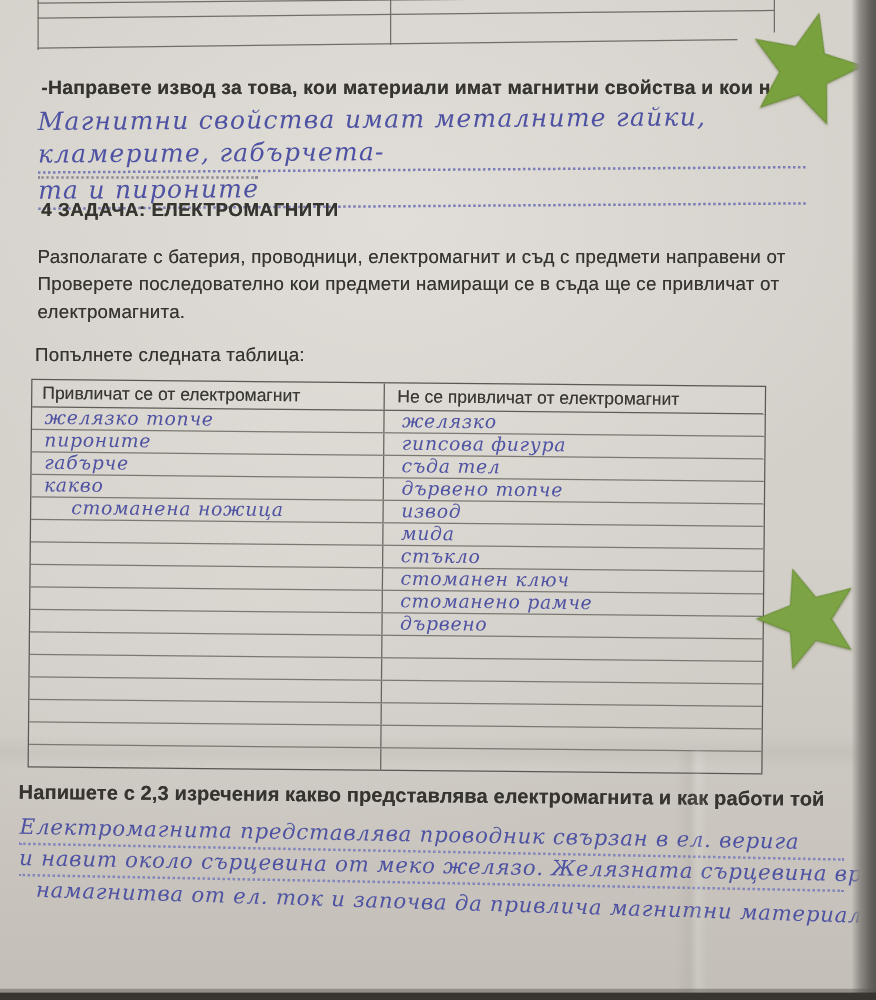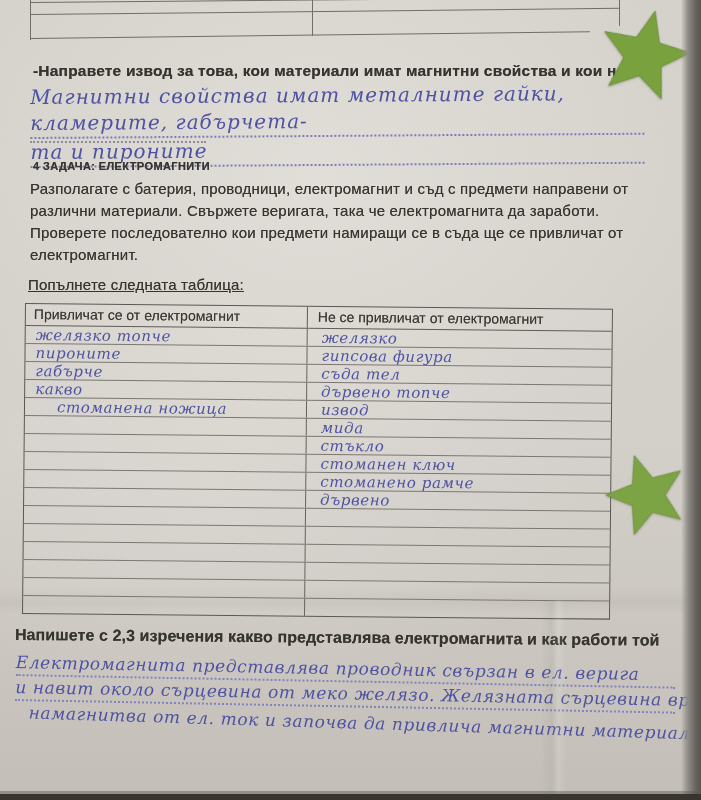--- a/index.html
+++ b/index.html
@@ -14,21 +14,21 @@
   .crease-h{position:absolute;top:588px;left:0;width:701px;height:26px;pointer-events:none;
     background:linear-gradient(180deg,rgba(110,106,100,0),rgba(110,106,100,.08) 55%,rgba(110,106,100,0));}
   .edge-right{position:absolute;top:0;right:0;width:20px;height:800px;
     background:linear-gradient(90deg,rgba(95,91,86,0),#8f8b86 35%,#66625d 75%,#59554f);}
   .edge-bottom{position:absolute;left:0;bottom:0;width:701px;height:6px;background:#383531;}
   .edge-bottom2{position:absolute;left:0;bottom:6px;width:701px;height:3px;background:rgba(90,86,80,.45);}
 
   
   .print{color:#36342f;text-shadow:0 0 .5px rgba(40,38,34,.65);}
   .qlabel{position:absolute;font-size:15.5px;font-weight:bold;letter-spacing:.2px;}
-  .heading{position:absolute;font-size:11px;font-weight:bold;letter-spacing:.4px;}
+  .heading{position:absolute;font-size:15px;font-weight:bold;letter-spacing:.4px;}
   .para{position:absolute;font-size:15px;line-height:22px;letter-spacing:.2px;}
 
   
   .hw{font-family:"DejaVu Serif",serif;font-style:italic;color:#4e52a2;}
   .ans1{position:absolute;left:30px;top:84px;width:614px;transform:rotate(-.4deg);transform-origin:left top;}
   .ansline{font-size:20px;letter-spacing:1px;line-height:26px;border-bottom:2px dotted #7a7db8;padding-bottom:1px;}
   .dotshort{position:absolute;left:30px;top:141px;width:176px;border-top:2px dotted #8e8c96;}
 
   
   .fragline{position:absolute;background:#716d67;}
@@ -73,27 +73,26 @@
   </div>
 
   <div class="qlabel print" style="left:33px;top:62px;">-Направете извод за това, кои материали имат магнитни свойства и кои не</div>
   <div class="ans1">
     <div class="ansline hw">Магнитни свойства имат металните гайки, кламерите, габърчета-</div>
     <div class="ansline hw">та и пироните</div>
   </div>
   <div class="dotshort"></div>
 
   <div class="heading print" style="left:33px;top:160px;">4 ЗАДАЧА: ЕЛЕКТРОМАГНИТИ</div>
-  <div class="para print" style="left:30px;top:178px;width:655px;">
+  <div class="para print" style="left:30px;top:195px;width:655px;">
     <div>Разполагате с батерия, проводници, електромагнит и съд с предмети направени от</div>
-    <div>различни материали. Свържете веригата, така че електромагнита да заработи.</div>
     <div>Проверете последователно кои предмети намиращи се в съда ще се привличат от</div>
-    <div>електромагнит.</div>
+    <div>електромагнита.</div>
   </div>
-  <div class="para print" style="left:28px;top:274px;text-decoration:underline;">Попълнете следната таблица:</div>
+  <div class="para print" style="left:28px;top:274px;">Попълнете следната таблица:</div>
 
   <div class="etable">
     <div class="thead">
       <div class="th l">Привличат се от електромагнит</div>
       <div class="th r">Не се привличат от електромагнит</div>
     </div>
     <div class="trow">
         <div class="tc l"><span class="hw">желязко топче</span></div>
         <div class="tc r"><span class="hw">желязко</span></div>
       </div>

